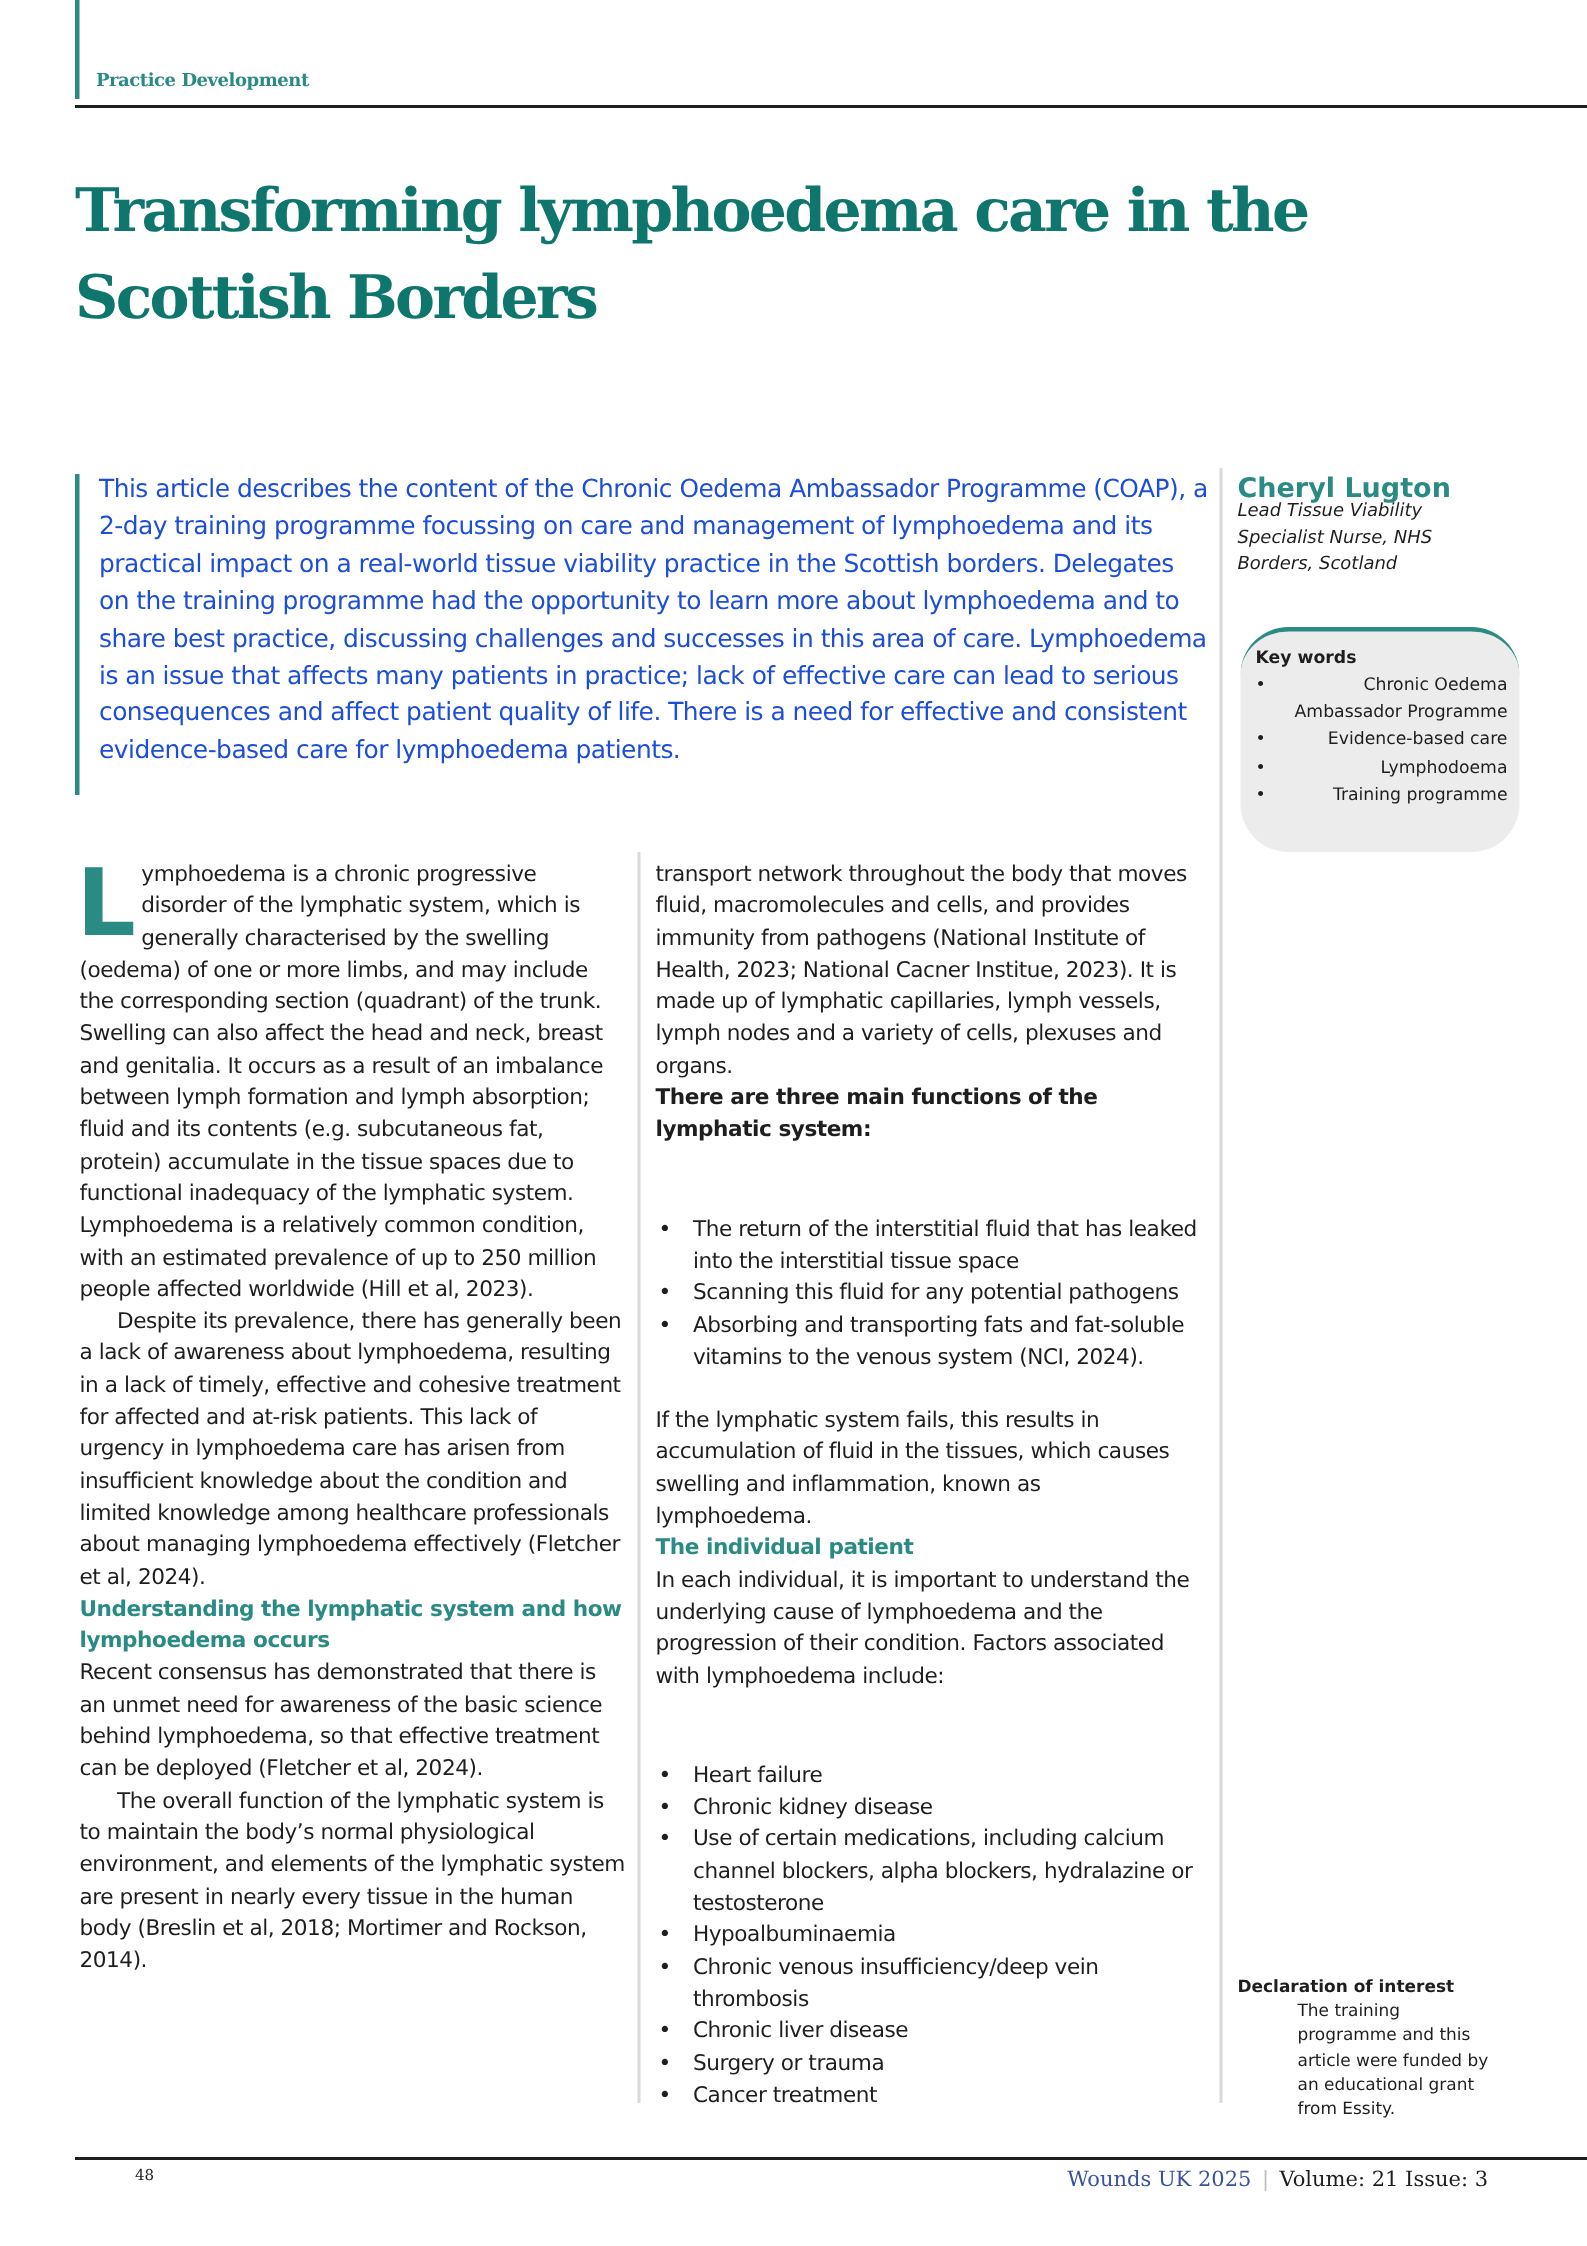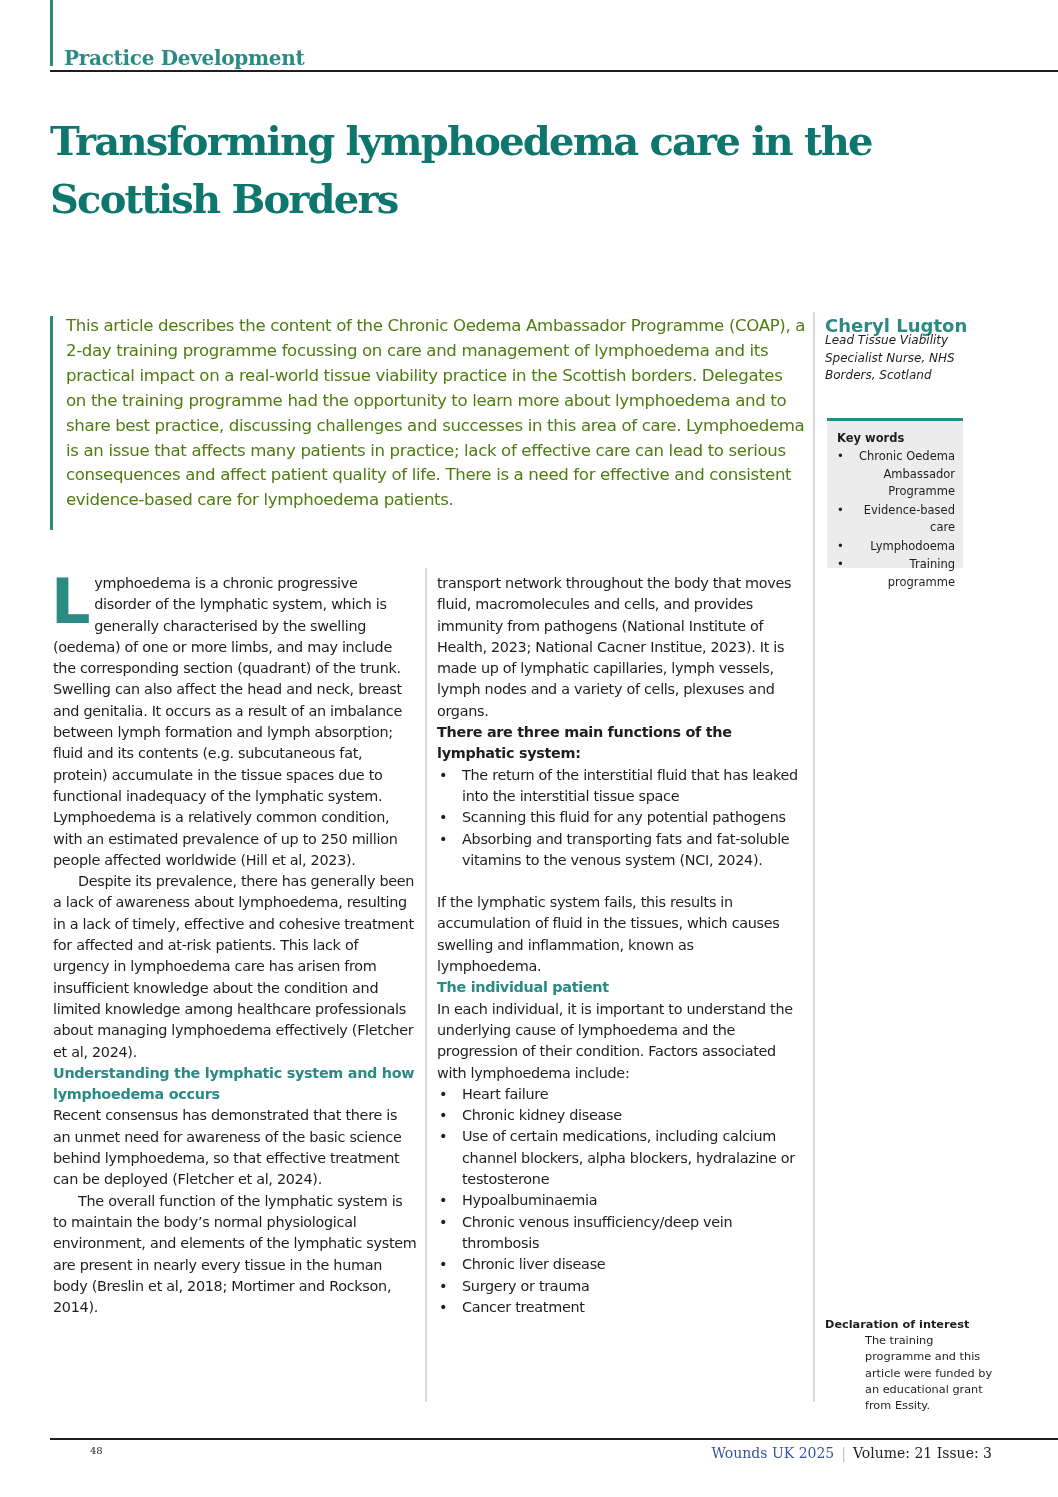--- a/index.html
+++ b/index.html
@@ -1,49 +1,49 @@
 <!DOCTYPE html>
 <html><head>
 <meta charset="utf-8">
 <style>
   * { box-sizing: border-box; margin: 0; padding: 0; }
   html, body { width: 1058px; height: 1497px; background: #ffffff; }
   body { position: relative; overflow: hidden; font-family: "DejaVu Sans", sans-serif; color: #1e1e1e; }
 
   .top-bar { position: absolute; left: 50px; top: 0; width: 3px; height: 66px; background: #2a8a84; }
-  .section-label { position: absolute; left: 64px; top: 46px; font-family: "DejaVu Serif", serif; font-weight: bold; font-size: 20px; color: #2a8a84; letter-spacing: -0.3px; }
+  .section-label { position: absolute; left: 64px; top: 46px; font-family: "DejaVu Serif", serif; font-weight: bold; font-size: 12px; color: #2a8a84; letter-spacing: -0.3px; }
   .header-rule { position: absolute; left: 50px; right: 0; top: 70px; height: 1.5px; background: #1e1e1e; }
 
   .title { position: absolute; left: 50px; top: 112px; width: 900px; font-family: "DejaVu Serif", serif; font-weight: bold; font-size: 40px; line-height: 58px; color: #0f766e; letter-spacing: -1.8px; }
 
   .abstract-bar { position: absolute; left: 50px; top: 316px; width: 3px; height: 214px; background: #2a8a84; }
-  .abstract { position: absolute; left: 66px; top: 314px; width: 740px; font-size: 16.6px; line-height: 24.9px; color: #4d7c0f; letter-spacing: -0.35px; }
+  .abstract { position: absolute; left: 66px; top: 314px; width: 740px; font-size: 16.6px; line-height: 24.9px; color: #1d4ed8; letter-spacing: -0.35px; }
 
   .sidebar-line { position: absolute; left: 813px; top: 312px; width: 1.5px; height: 1090px; background: #d9d9d9; }
   .author-name { position: absolute; left: 825px; top: 315px; font-size: 18px; font-weight: bold; color: #2a8a84; }
   .author-role { position: absolute; left: 825px; top: 332px; width: 170px; font-size: 12px; line-height: 17.5px; font-style: italic; color: #1e1e1e; }
 
-  .keywords { position: absolute; left: 827px; top: 418px; width: 136px; height: 150px; background: #ececec; border-top: 3px solid #2a8a84; padding: 10px 8px 0 10px; }
+  .keywords { position: absolute; left: 827px; top: 418px; width: 186px; height: 150px; background: #ececec; border-top: 3px solid #2a8a84; padding: 10px 8px 0 10px; border-radius: 32px; }
   .keywords-title { font-size: 11.5px; font-weight: bold; color: #1e1e1e; margin-bottom: 3px; }
   .keywords ul { list-style: none; }
   .keywords li { position: relative; padding-left: 10px; font-size: 11.5px; line-height: 17.5px; color: #1e1e1e; margin-bottom: 1px; text-align: right; }
   .keywords li::before { content: "•"; position: absolute; left: 0; top: 0; }
 
   .col { position: absolute; top: 573px; width: 365px; font-size: 14.4px; line-height: 21.3px; color: #1e1e1e; letter-spacing: -0.3px; }
   .col-left { left: 53px; }
   .col-mid { left: 437px; }
   .col-sep { position: absolute; left: 425px; top: 568px; width: 1.5px; height: 834px; background: #d9d9d9; }
 
   .col p { margin: 0; }
   .col p.indent { text-indent: 25px; }
   .dropcap { float: left; font-size: 62px; line-height: 52px; color: #2a8a84; font-weight: bold; margin: 3px 4px -4px -2px; font-family: "DejaVu Sans", sans-serif; }
   .subhead { color: #2a8a84; font-weight: bold; margin-top: 21px; }
   .subhead-dark { color: #1e1e1e; font-weight: bold; margin-top: 21px; }
   .gap { height: 21px; }
-  .col ul { list-style: none; }
+  .col ul { list-style: none; margin-top: 45px; }
   .col li { position: relative; padding-left: 25px; }
   .col li::before { content: "•"; position: absolute; left: 2px; top: 0; }
 
   .declaration { position: absolute; left: 825px; top: 1316px; width: 170px; }
   .declaration-title { font-size: 11.3px; font-weight: bold; color: #1e1e1e; line-height: 17px; }
   .declaration-text { font-size: 11.3px; line-height: 16.3px; color: #1e1e1e; margin-left: 40px; }
 
   .footer-rule { position: absolute; left: 50px; right: 0; top: 1438px; height: 1.5px; background: #1e1e1e; }
   .page-num { position: absolute; left: 50px; top: 1445px; font-family: "DejaVu Serif", serif; font-size: 10px; color: #1e1e1e; margin-left: 40px; }
   .footer-right { position: absolute; right: 66px; top: 1445px; font-family: "DejaVu Serif", serif; font-size: 14px; color: #1e1e1e; white-space: nowrap; }

